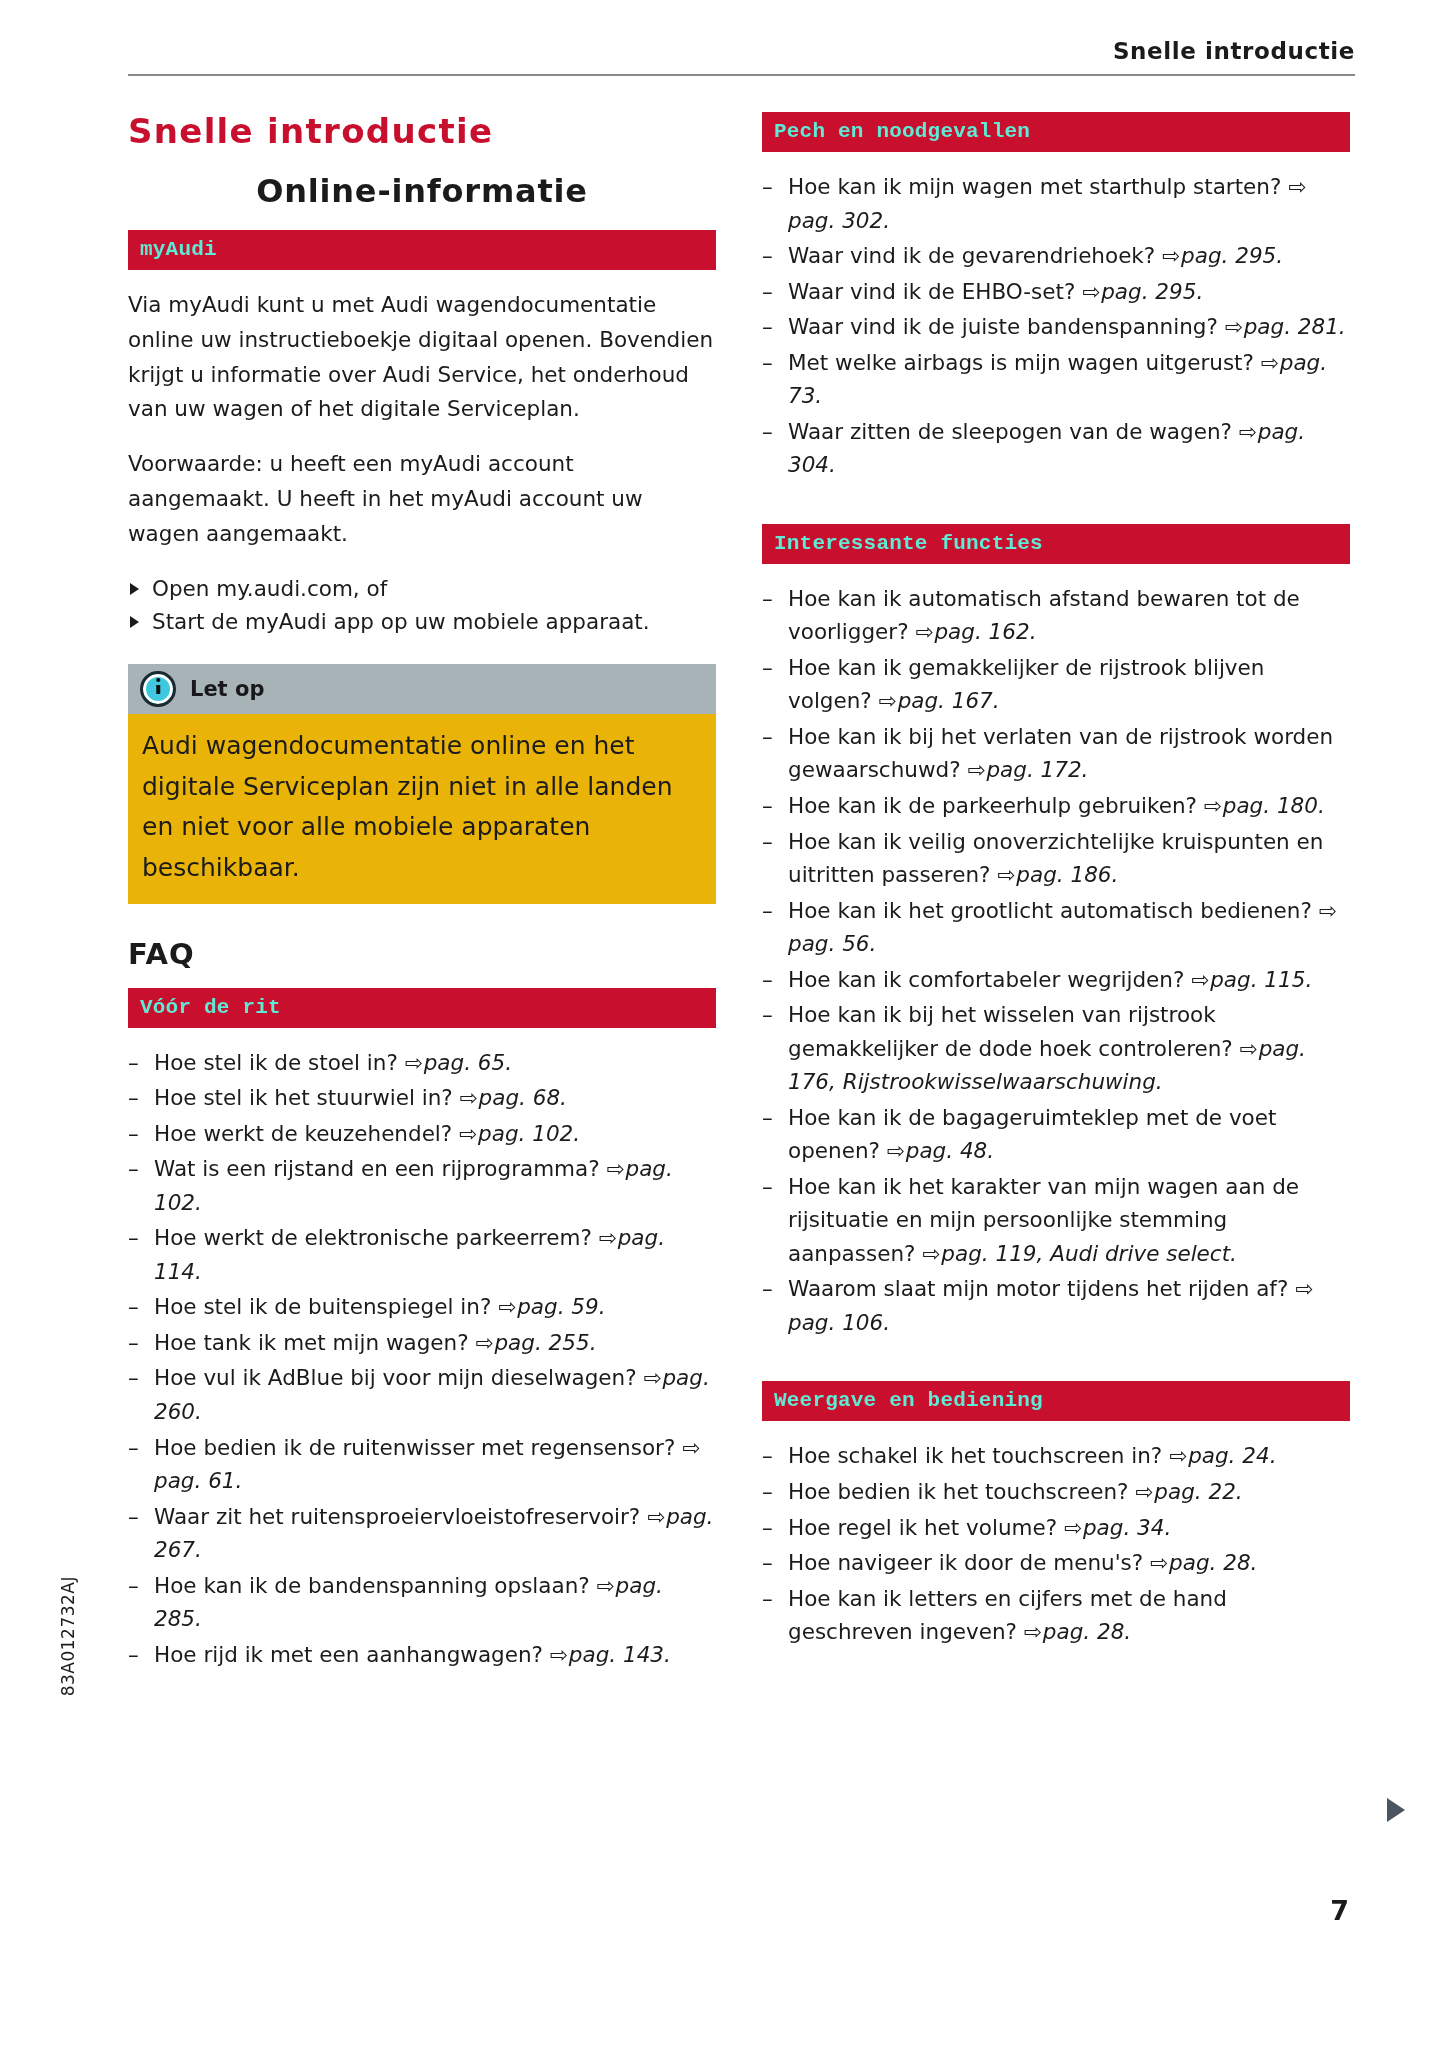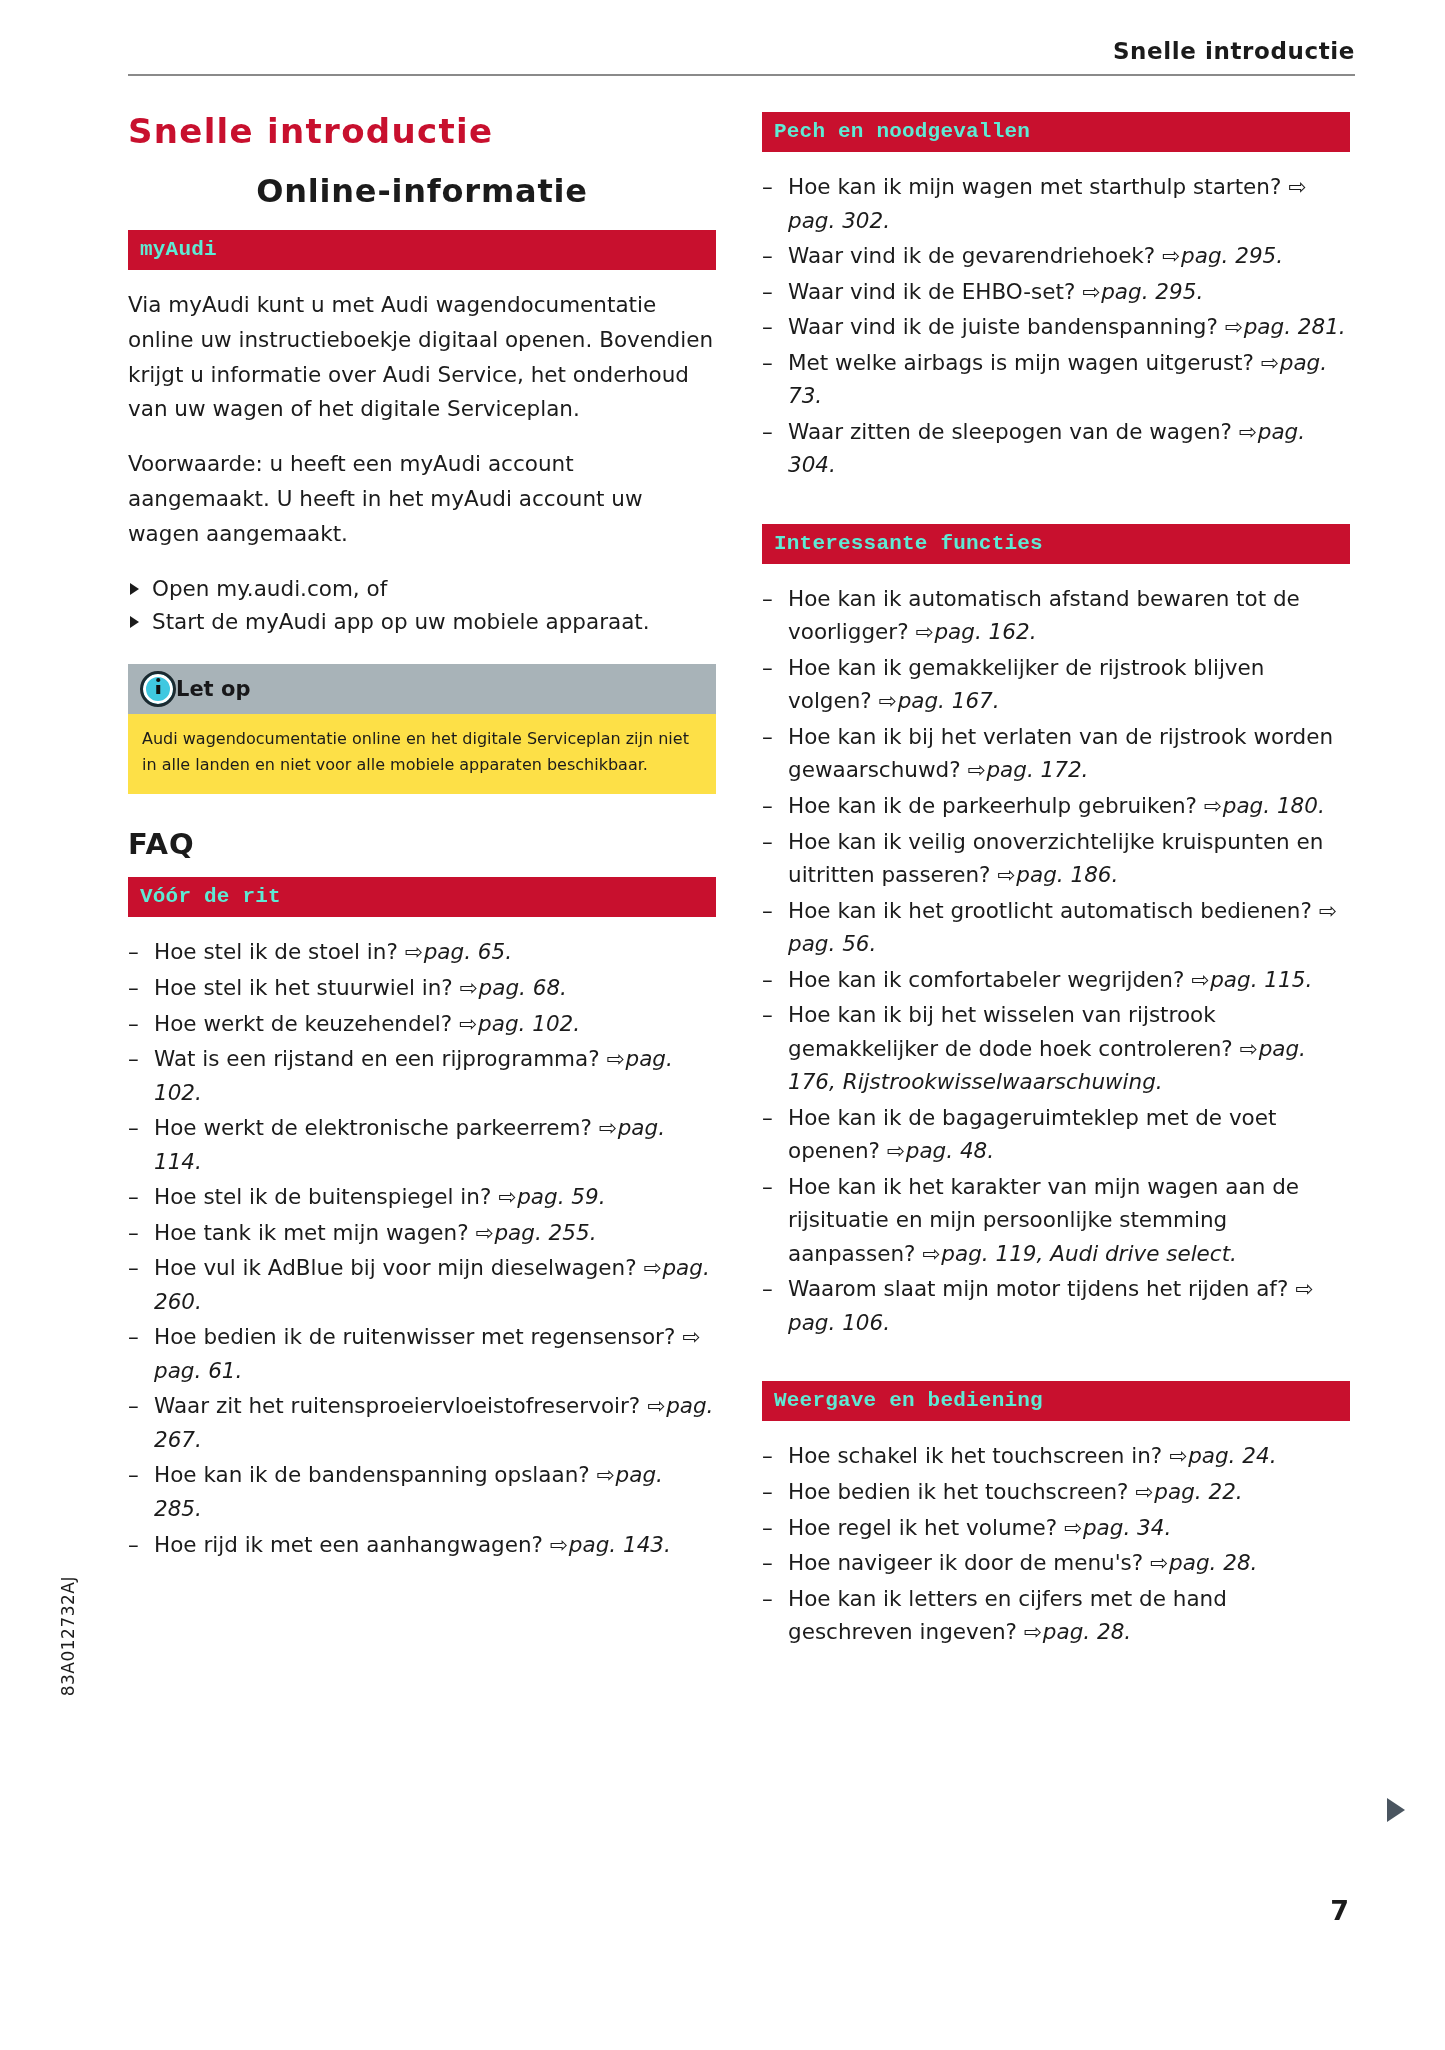--- a/index.html
+++ b/index.html
@@ -134,20 +134,21 @@
 
   
   .note-box {
     margin: 6px 0 4px 0;
     width: 100%;
   }
   .note-head {
     background: #a8b3b8;
     display: flex;
     align-items: center;
+    gap: 14px;
     padding: 7px 12px 7px 12px;
   }
   .note-icon {
     width: 30px; height: 30px;
     flex: 0 0 30px;
     border-radius: 50%;
     background: #3fc8e0;
     border: 3px solid #1b2a30;
     box-shadow: inset 0 0 0 3px #ffffff;
     position: relative;
@@ -169,23 +170,23 @@
     width: 3.5px; height: 9px;
     background: #111;
   }
   .note-title {
     font-size: 21px;
     font-weight: 700;
     color: #18181a;
     font-family: "DejaVu Sans", sans-serif;
   }
   .note-body {
-    background: #fde047;
+    background: #eab308;
     padding: 12px 14px 16px 14px;
-    font-size: 16px;
+    font-size: 25px;
     line-height: 1.62;
     color: #1b1b1b;
     font-family: "DejaVu Sans", sans-serif;
   }
 
   
   .q-list { margin: 0; padding: 0; list-style: none; }
   .q-item {
     position: relative;
     font-size: 21.5px;

